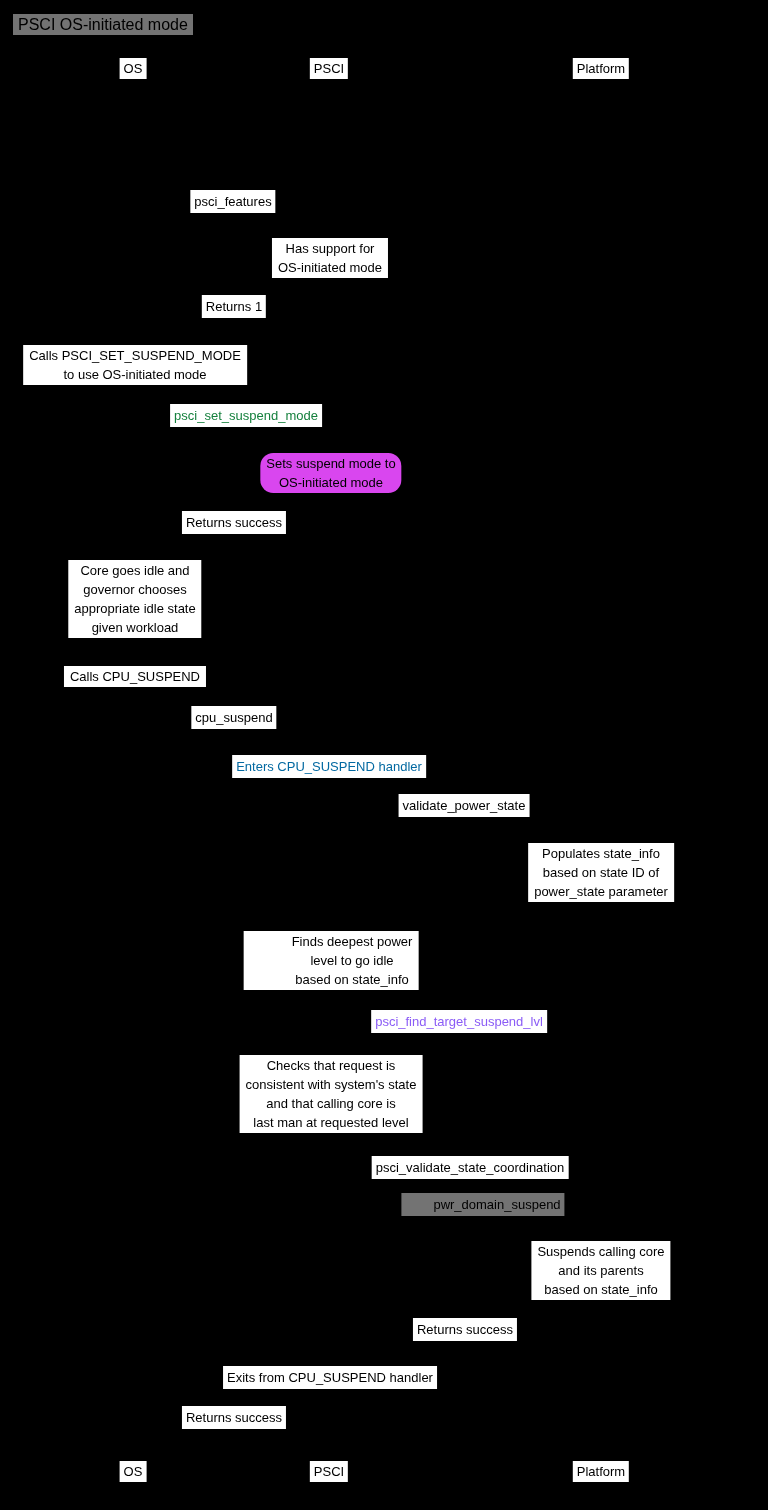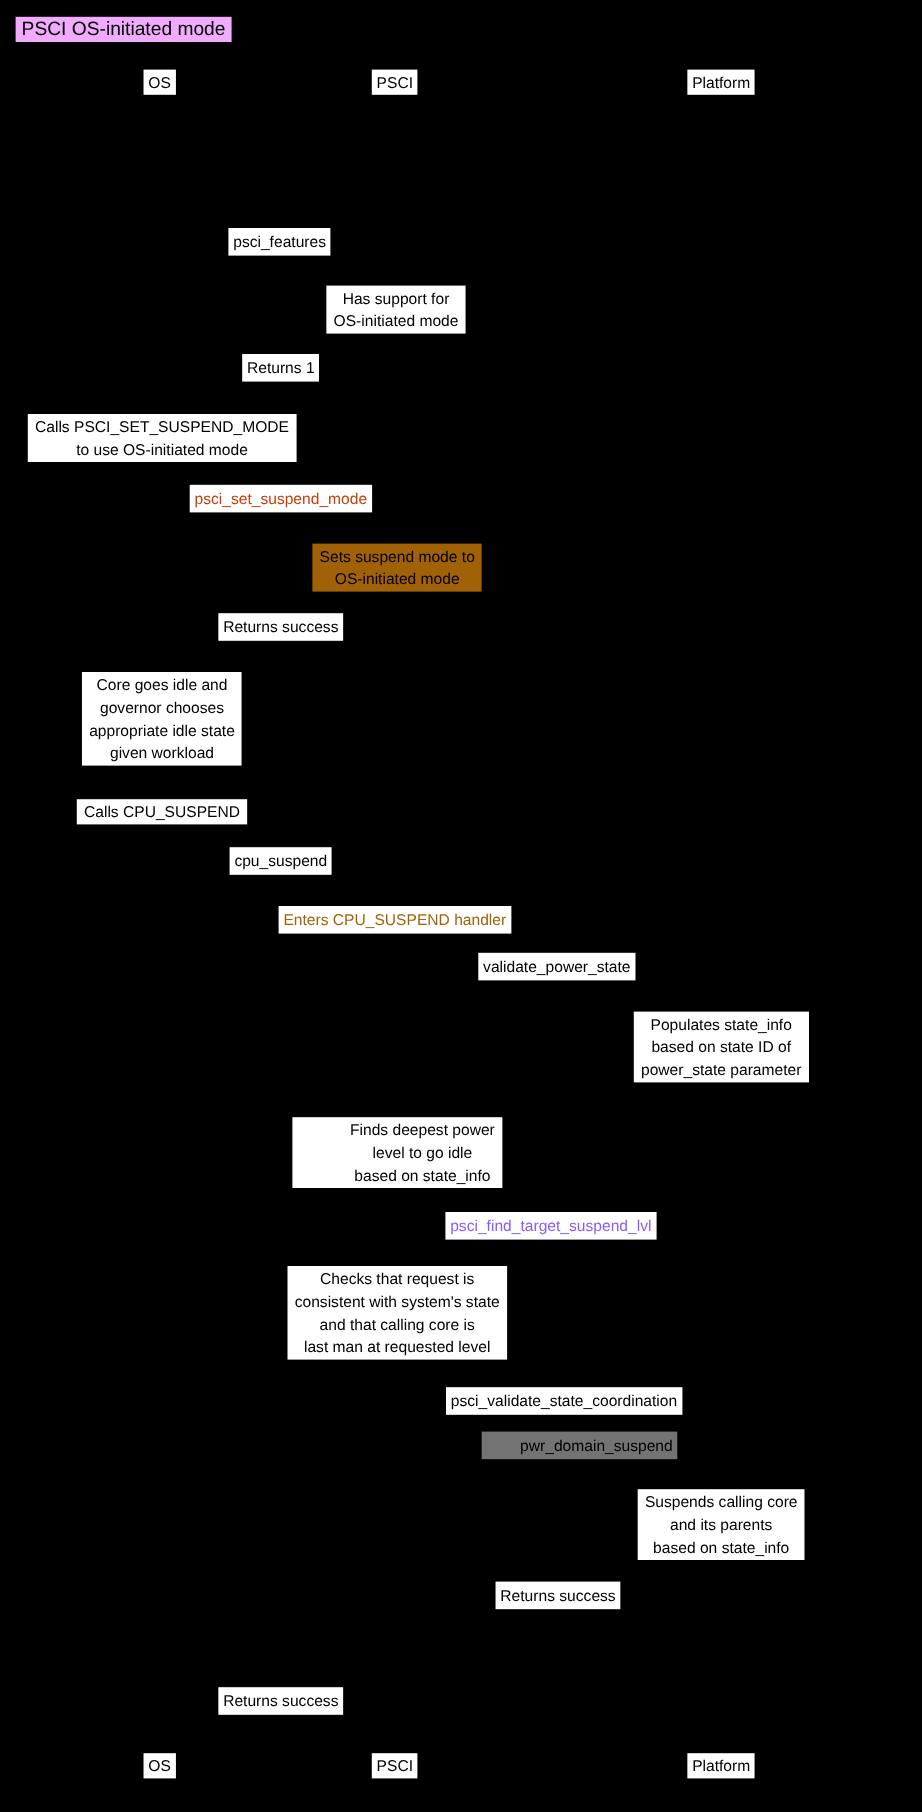--- a/index.html
+++ b/index.html
@@ -42,59 +42,60 @@
     text-align: left;
     white-space: nowrap;
     padding: 1px 5px;
     box-sizing: border-box;
   }
 </style>
 </head>
 <body>
 
 <div id="stage" style="background: rgb(0, 0, 0);">
-  <div class="title-box" style="left: 13px; top: 14px; background: #f0abfc; color: rgb(0, 0, 0);">PSCI OS-initiated mode</div>
+  <div class="title-box" style="left: 13px; top: 14px; background: #737373; color: rgb(0, 0, 0);">PSCI OS-initiated mode</div>
 <div class="lifeline" style="left: 133px;"></div>
     <div class="box participant" style="left: 133px; top: 58px; background: rgb(255, 255, 255); color: rgb(0, 0, 0);">OS</div>
     <div class="box participant" style="left: 133px; top: 1461px; background: rgb(255, 255, 255); color: rgb(0, 0, 0);">OS</div>
     <div class="lifeline" style="left: 329px;"></div>
     <div class="box participant" style="left: 329px; top: 58px; background: rgb(255, 255, 255); color: rgb(0, 0, 0);">PSCI</div>
     <div class="box participant" style="left: 329px; top: 1461px; background: rgb(255, 255, 255); color: rgb(0, 0, 0);">PSCI</div>
     <div class="lifeline" style="left: 601px;"></div>
     <div class="box participant" style="left: 601px; top: 58px; background: rgb(255, 255, 255); color: rgb(0, 0, 0);">Platform</div>
     <div class="box participant" style="left: 601px; top: 1461px; background: rgb(255, 255, 255); color: rgb(0, 0, 0);">Platform</div>
     <div class="box message" style="left: 233px; top: 190px; background: rgb(255, 255, 255); color: rgb(0, 0, 0);">psci_features</div>
     <div class="box note" style="left: 330px; top: 238px; background: rgb(255, 255, 255); color: rgb(0, 0, 0);">Has support for
 OS-initiated mode</div>
     <div class="box message" style="left: 234px; top: 295px; background: rgb(255, 255, 255); color: rgb(0, 0, 0);">Returns 1</div>
     <div class="box note" style="left: 135px; top: 345px; background: rgb(255, 255, 255); color: rgb(0, 0, 0);">Calls PSCI_SET_SUSPEND_MODE
 to use OS-initiated mode</div>
-    <div class="box message" style="left: 234px; top: 404px; background: rgb(255, 255, 255); color: #c2410c;">psci_set_suspend_mode</div>
-    <div class="box note" style="left: 331px; top: 453px; background: #a16207; color: rgb(0, 0, 0);">Sets suspend mode to
+    <div class="box message" style="left: 246px; top: 404px; background: rgb(255, 255, 255); color: #15803d;">psci_set_suspend_mode</div>
+    <div class="box note" style="left: 331px; top: 453px; background: #d946ef; color: rgb(0, 0, 0); border-radius: 13px;">Sets suspend mode to
 OS-initiated mode</div>
     <div class="box message" style="left: 234px; top: 511px; background: rgb(255, 255, 255); color: rgb(0, 0, 0);">Returns success</div>
     <div class="box note" style="left: 135px; top: 560px; background: rgb(255, 255, 255); color: rgb(0, 0, 0);">Core goes idle and
 governor chooses
 appropriate idle state
 given workload</div>
     <div class="box note" style="left: 135px; top: 666px; background: rgb(255, 255, 255); color: rgb(0, 0, 0);">Calls CPU_SUSPEND</div>
     <div class="box message" style="left: 234px; top: 706px; background: rgb(255, 255, 255); color: rgb(0, 0, 0);">cpu_suspend</div>
-    <div class="box message" style="left: 329px; top: 755px; background: rgb(255, 255, 255); color: #a16207;">Enters CPU_SUSPEND handler</div>
+    <div class="box message" style="left: 329px; top: 755px; background: rgb(255, 255, 255); color: #0369a1;">Enters CPU_SUSPEND handler</div>
     <div class="box message" style="left: 464px; top: 794px; background: rgb(255, 255, 255); color: rgb(0, 0, 0);">validate_power_state</div>
     <div class="box note" style="left: 601px; top: 843px; background: rgb(255, 255, 255); color: rgb(0, 0, 0);">Populates state_info
 based on state ID of
 power_state parameter</div>
     <div class="box note" style="left: 331px; top: 931px; background: rgb(255, 255, 255); color: rgb(0, 0, 0); padding-left: 48px;">Finds deepest power
 level to go idle
 based on state_info</div>
     <div class="box message" style="left: 459px; top: 1010px; background: rgb(255, 255, 255); color: #8b5cf6;">psci_find_target_suspend_lvl</div>
     <div class="box note" style="left: 331px; top: 1055px; background: rgb(255, 255, 255); color: rgb(0, 0, 0);">Checks that request is
 consistent with system's state
 and that calling core is
 last man at requested level</div>
     <div class="box message" style="left: 470px; top: 1156px; background: rgb(255, 255, 255); color: rgb(0, 0, 0);">psci_validate_state_coordination</div>
     <div class="box message" style="left: 483px; top: 1193px; background: #737373; color: rgb(0, 0, 0); padding-left: 32px;">pwr_domain_suspend</div>
     <div class="box note" style="left: 601px; top: 1241px; background: rgb(255, 255, 255); color: rgb(0, 0, 0);">Suspends calling core
 and its parents
 based on state_info</div>
     <div class="box message" style="left: 465px; top: 1318px; background: rgb(255, 255, 255); color: rgb(0, 0, 0);">Returns success</div>
+    <div class="box message" style="left: 330px; top: 1366px; background: rgb(255, 255, 255); color: rgb(0, 0, 0);">Exits from CPU_SUSPEND handler</div>
     <div class="box message" style="left: 234px; top: 1406px; background: rgb(255, 255, 255); color: rgb(0, 0, 0);">Returns success</div>
   </div>
 
 </body></html>

